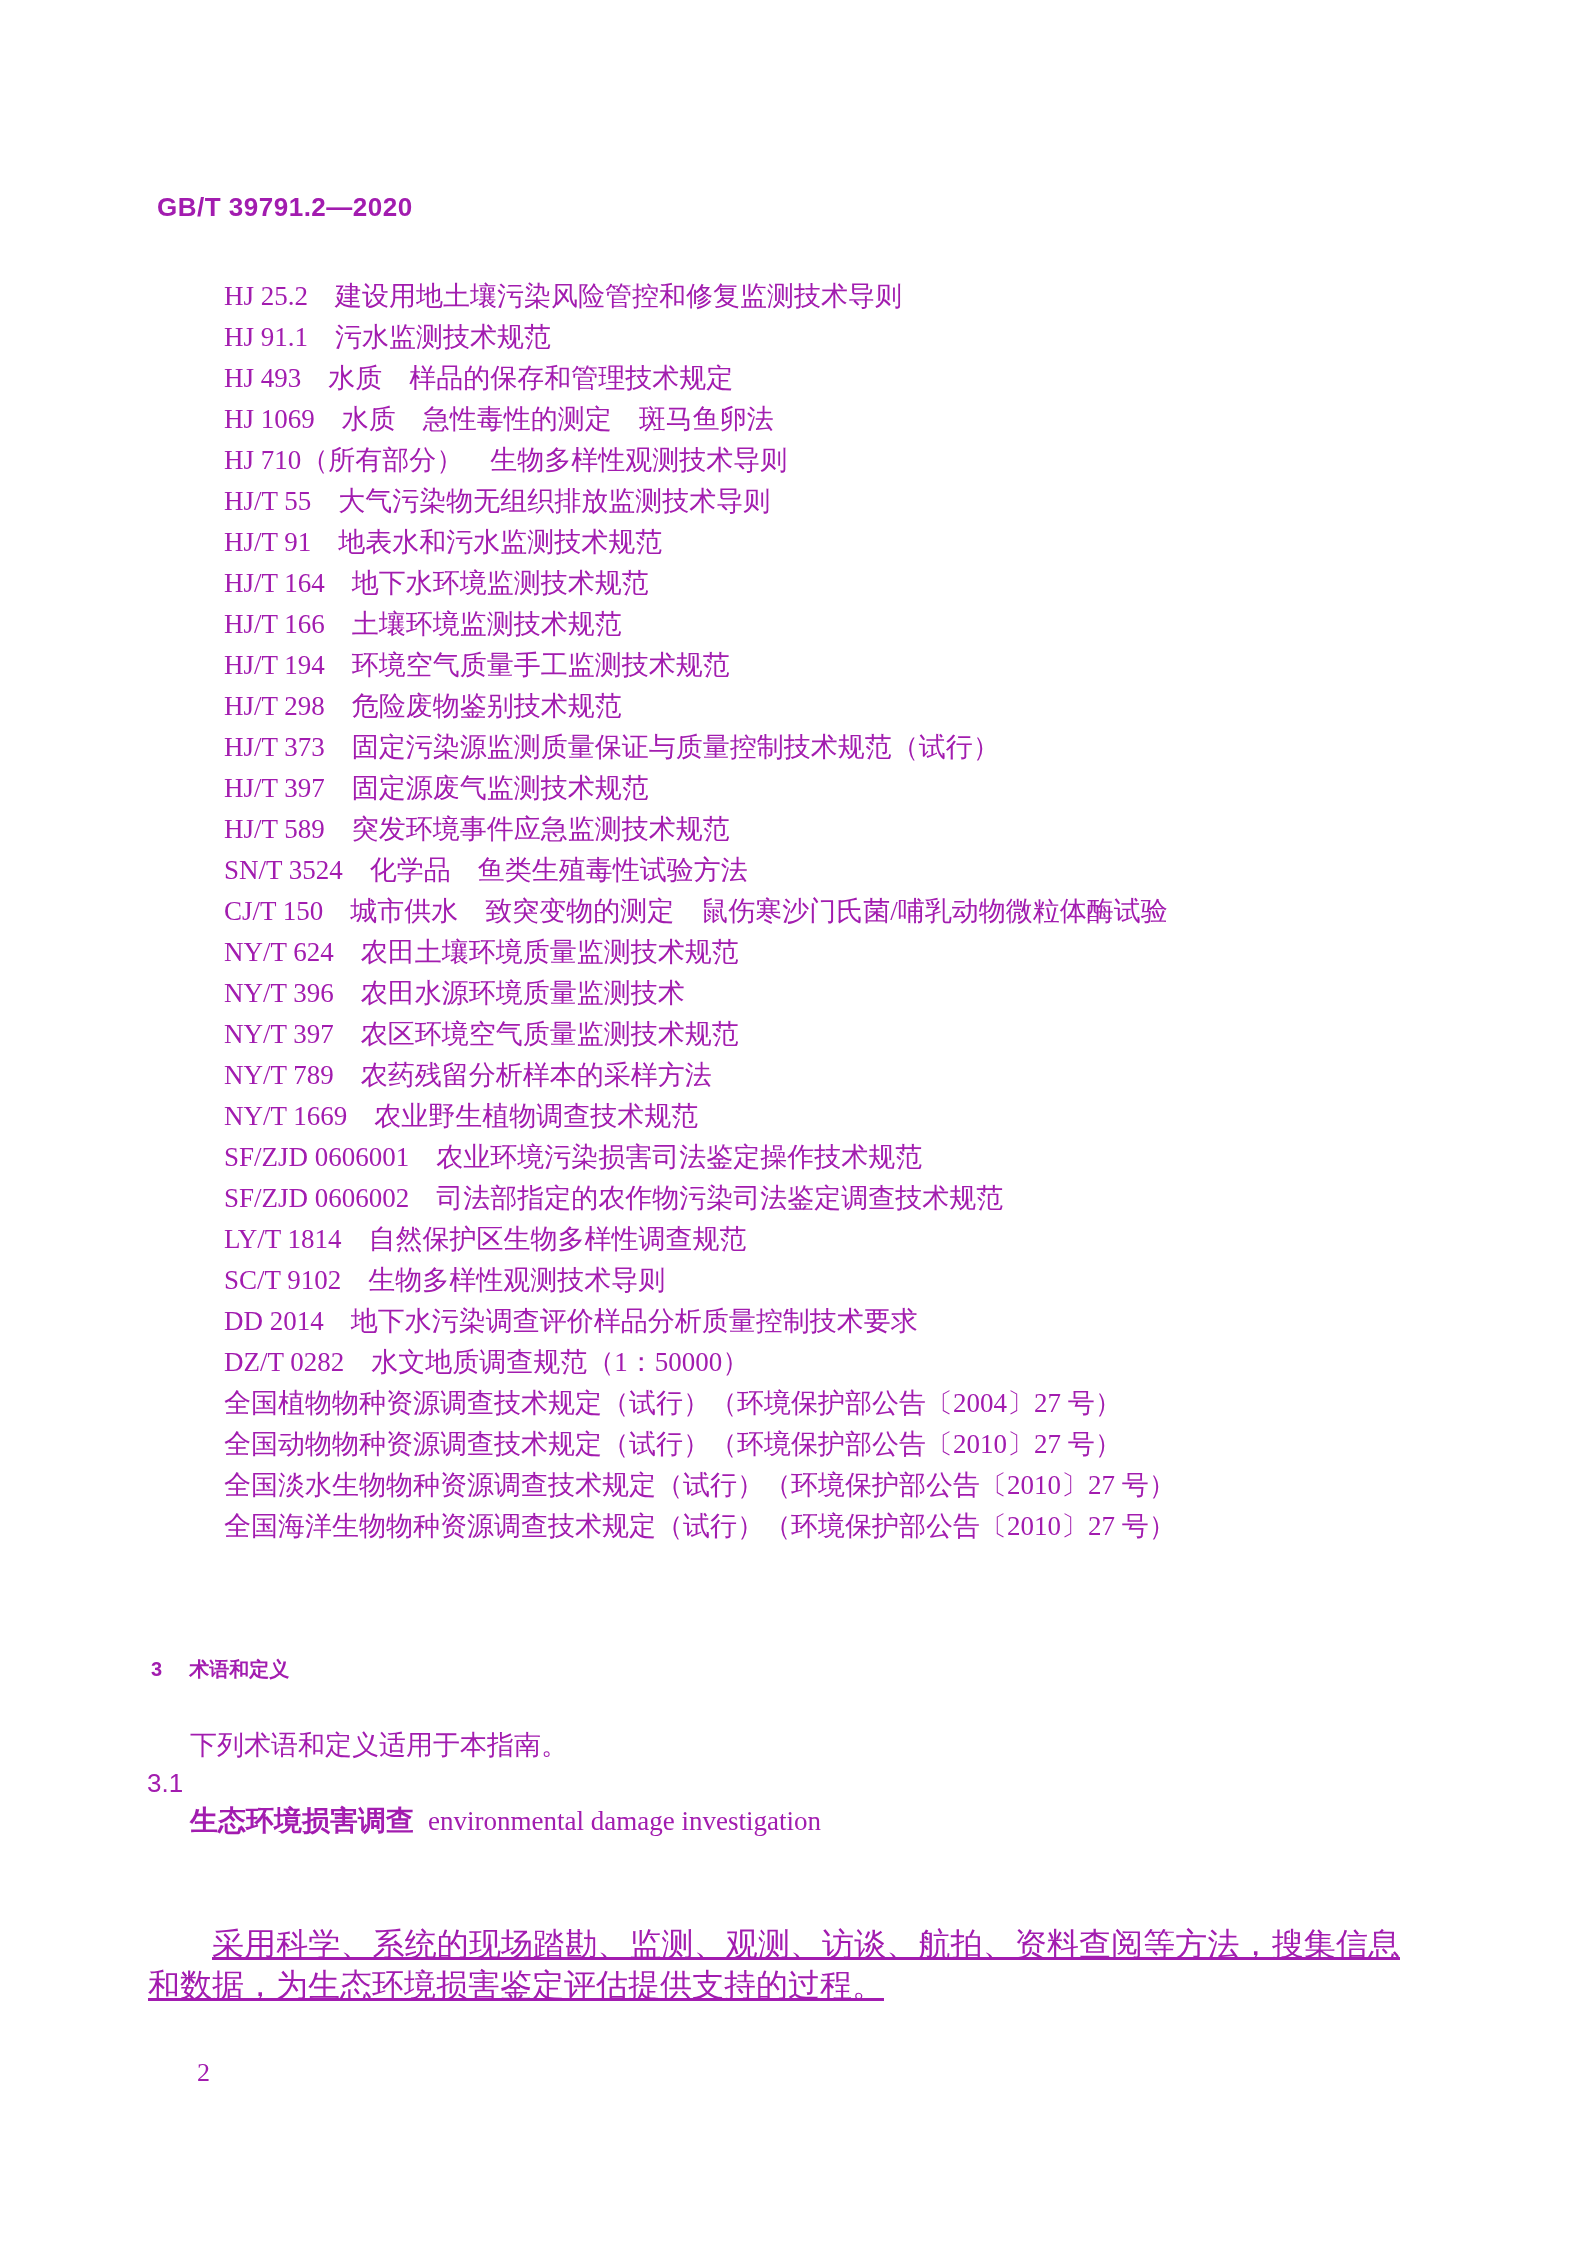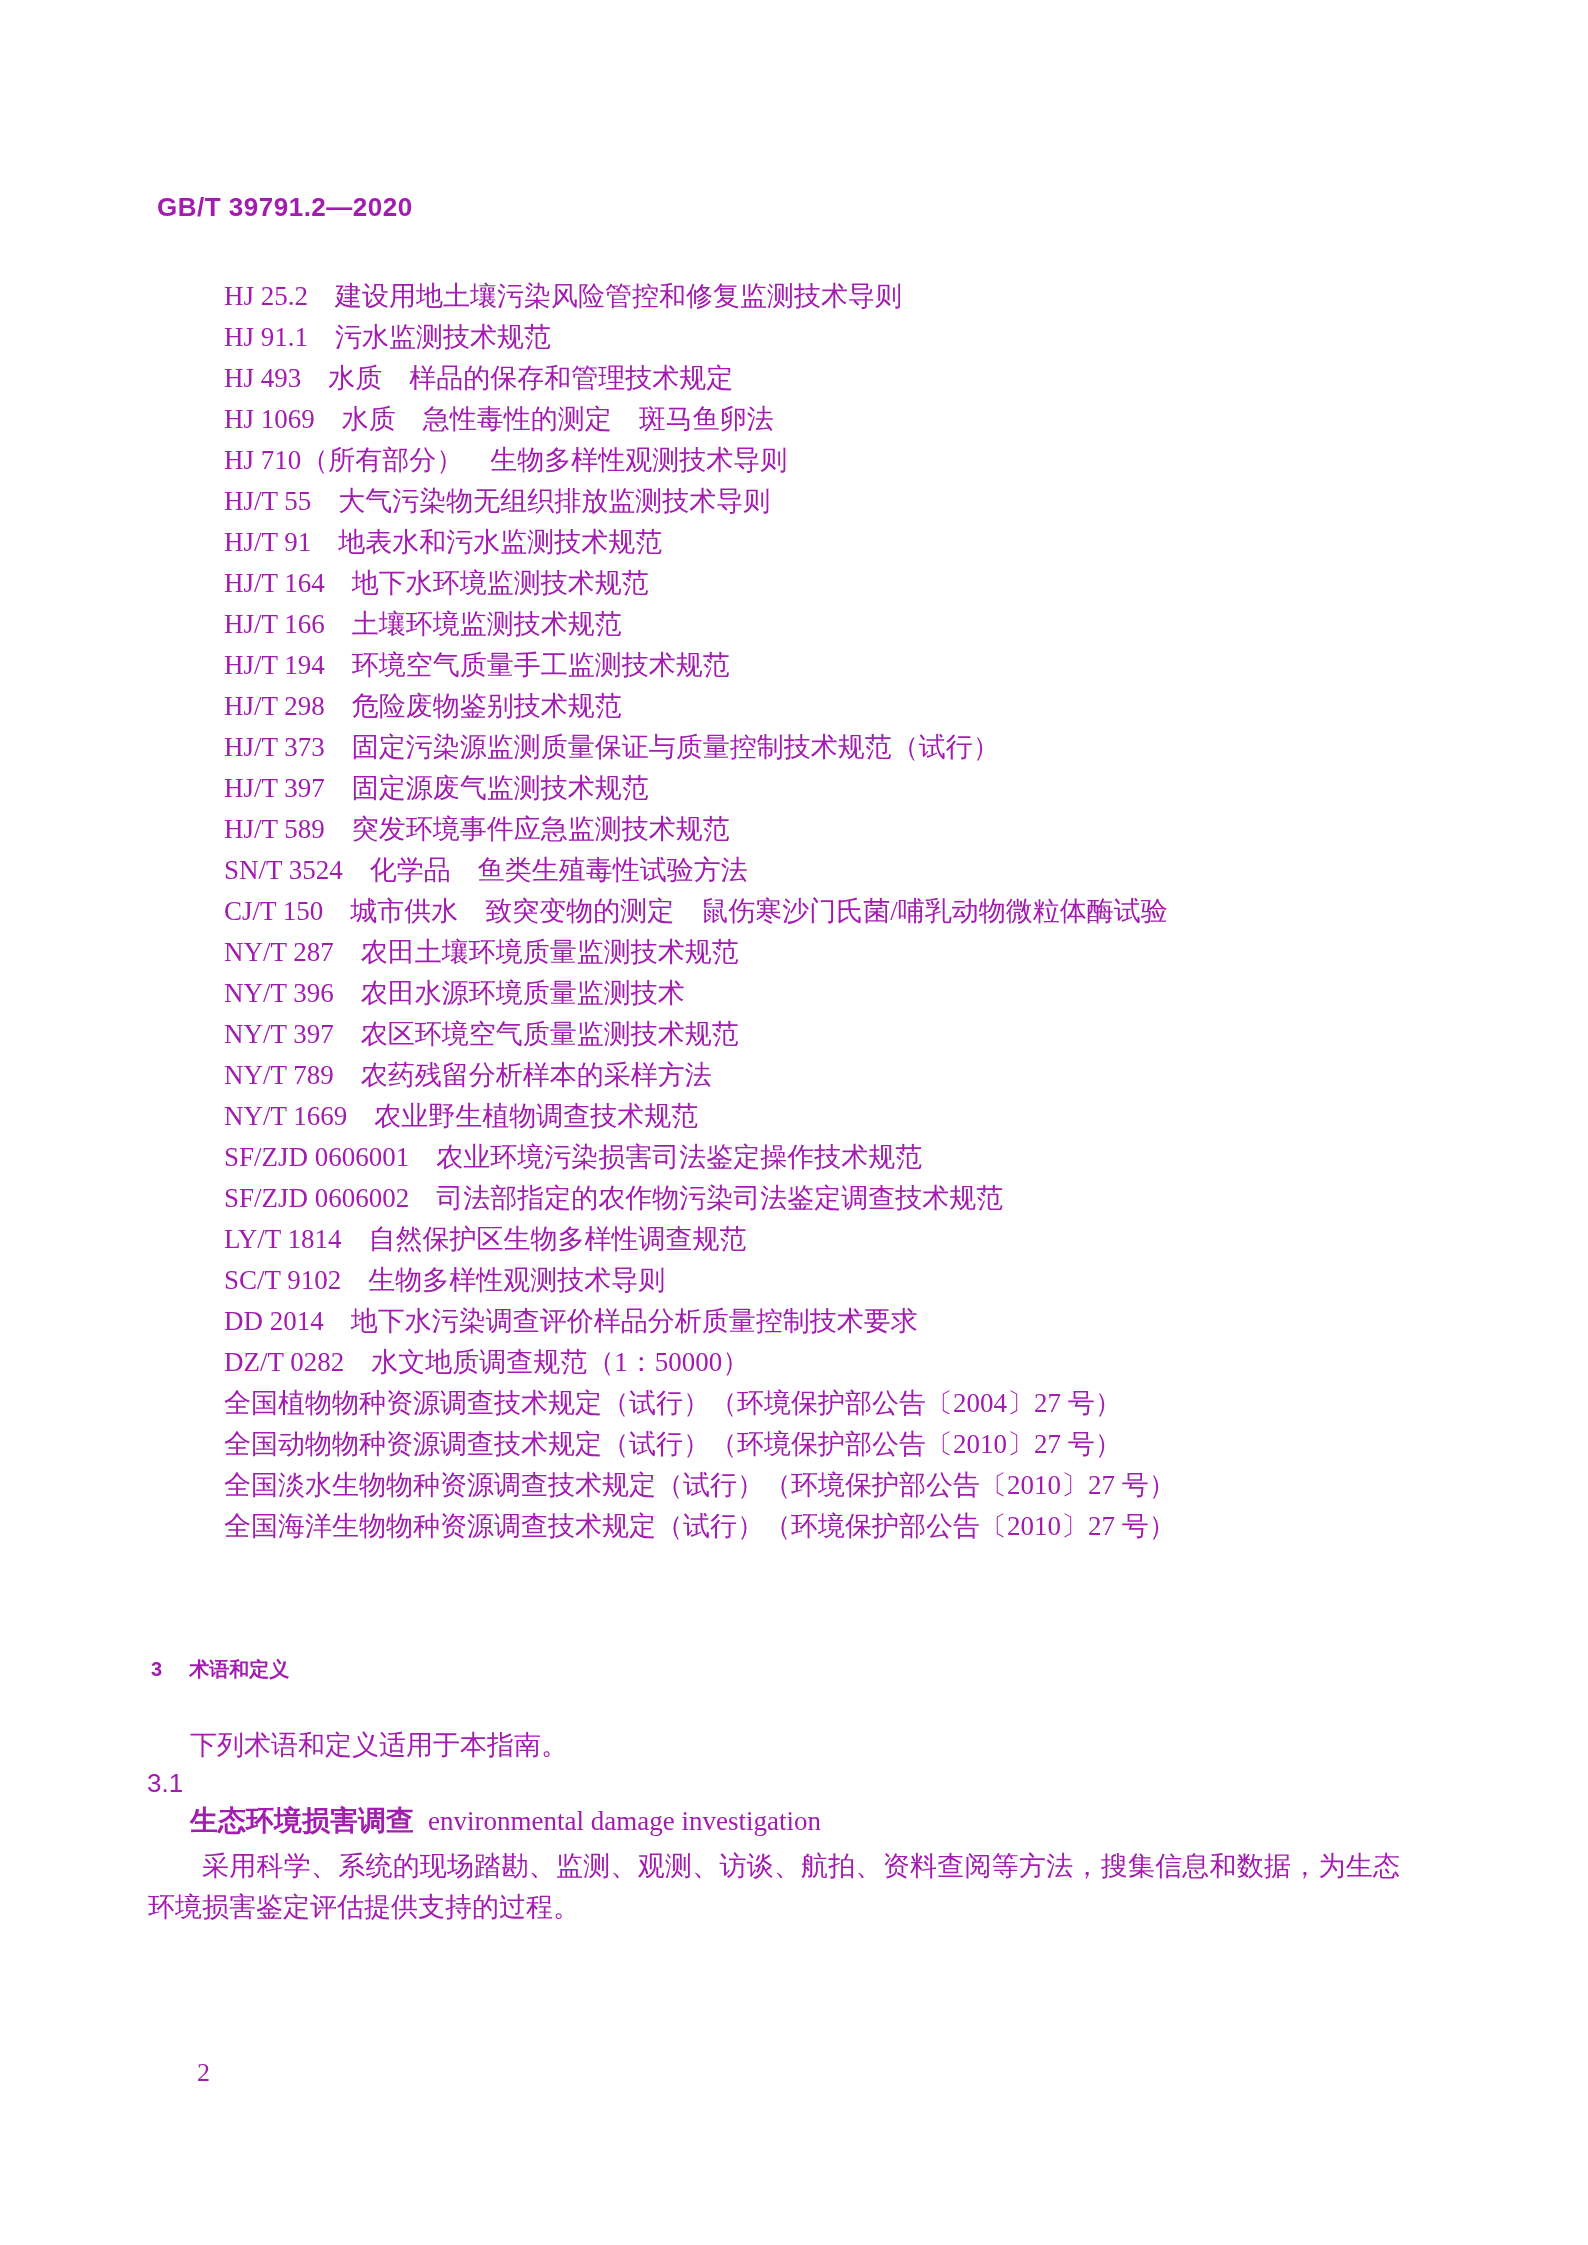--- a/index.html
+++ b/index.html
@@ -47,24 +47,24 @@
     white-space:nowrap;line-height:36px;
   }
   .term-zh{
     font-family:"Liberation Sans","DejaVu Sans",sans-serif;
     font-weight:700;font-size:28px;
   }
   .term-en{
     font-size:27px;margin-left:14px;
   }
   .definition{
-    position:absolute;left:148px;top:1846px;
+    position:absolute;left:148px;top:1924px;
     width:1252px;
-    font-size:27px;line-height:41px;
-    text-indent:2em;text-align:justify;
+    font-size:32px;line-height:41px;
+    text-indent:2em;text-align:justify;text-decoration:underline;
   }
   .page-number{
     position:absolute;left:197px;top:2058px;
     font-size:26px;
   }
 </style>
 </head>
 <body>
 
 <div class="page">
@@ -81,21 +81,21 @@
       <div class="ref-row"><span class="ref-code">HJ/T 91</span><span class="ref-title">地表水和污水监测技术规范</span></div>
       <div class="ref-row"><span class="ref-code">HJ/T 164</span><span class="ref-title">地下水环境监测技术规范</span></div>
       <div class="ref-row"><span class="ref-code">HJ/T 166</span><span class="ref-title">土壤环境监测技术规范</span></div>
       <div class="ref-row"><span class="ref-code">HJ/T 194</span><span class="ref-title">环境空气质量手工监测技术规范</span></div>
       <div class="ref-row"><span class="ref-code">HJ/T 298</span><span class="ref-title">危险废物鉴别技术规范</span></div>
       <div class="ref-row"><span class="ref-code">HJ/T 373</span><span class="ref-title">固定污染源监测质量保证与质量控制技术规范（试行）</span></div>
       <div class="ref-row"><span class="ref-code">HJ/T 397</span><span class="ref-title">固定源废气监测技术规范</span></div>
       <div class="ref-row"><span class="ref-code">HJ/T 589</span><span class="ref-title">突发环境事件应急监测技术规范</span></div>
       <div class="ref-row"><span class="ref-code">SN/T 3524</span><span class="ref-title">化学品　鱼类生殖毒性试验方法</span></div>
       <div class="ref-row"><span class="ref-code">CJ/T 150</span><span class="ref-title">城市供水　致突变物的测定　鼠伤寒沙门氏菌/哺乳动物微粒体酶试验</span></div>
-      <div class="ref-row"><span class="ref-code">NY/T 287</span><span class="ref-title">农田土壤环境质量监测技术规范</span></div>
+      <div class="ref-row"><span class="ref-code">NY/T 624</span><span class="ref-title">农田土壤环境质量监测技术规范</span></div>
       <div class="ref-row"><span class="ref-code">NY/T 396</span><span class="ref-title">农田水源环境质量监测技术</span></div>
       <div class="ref-row"><span class="ref-code">NY/T 397</span><span class="ref-title">农区环境空气质量监测技术规范</span></div>
       <div class="ref-row"><span class="ref-code">NY/T 789</span><span class="ref-title">农药残留分析样本的采样方法</span></div>
       <div class="ref-row"><span class="ref-code">NY/T 1669</span><span class="ref-title">农业野生植物调查技术规范</span></div>
       <div class="ref-row"><span class="ref-code">SF/ZJD 0606001</span><span class="ref-title">农业环境污染损害司法鉴定操作技术规范</span></div>
       <div class="ref-row"><span class="ref-code">SF/ZJD 0606002</span><span class="ref-title">司法部指定的农作物污染司法鉴定调查技术规范</span></div>
       <div class="ref-row"><span class="ref-code">LY/T 1814</span><span class="ref-title">自然保护区生物多样性调查规范</span></div>
       <div class="ref-row"><span class="ref-code">SC/T 9102</span><span class="ref-title">生物多样性观测技术导则</span></div>
       <div class="ref-row"><span class="ref-code">DD 2014</span><span class="ref-title">地下水污染调查评价样品分析质量控制技术要求</span></div>
       <div class="ref-row"><span class="ref-code">DZ/T 0282</span><span class="ref-title">水文地质调查规范（1：50000）</span></div>

